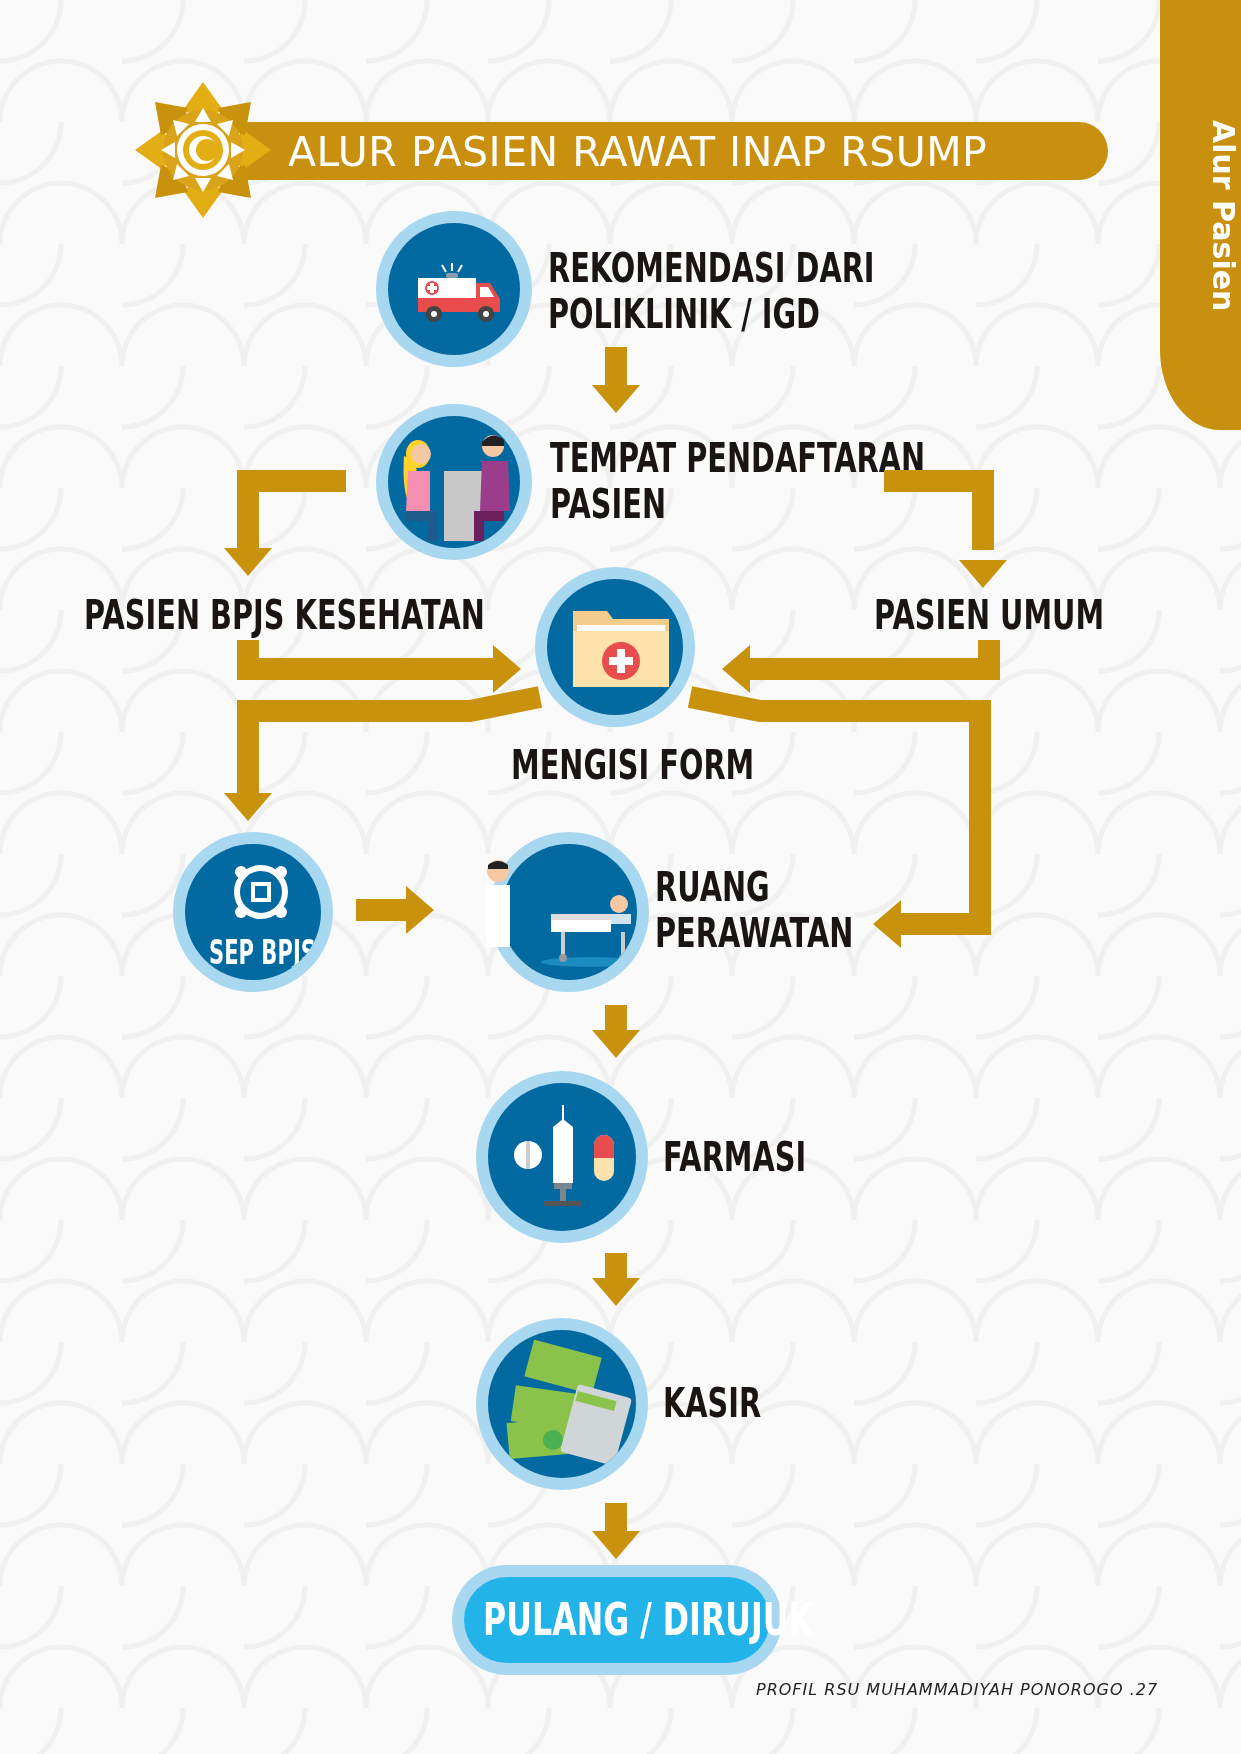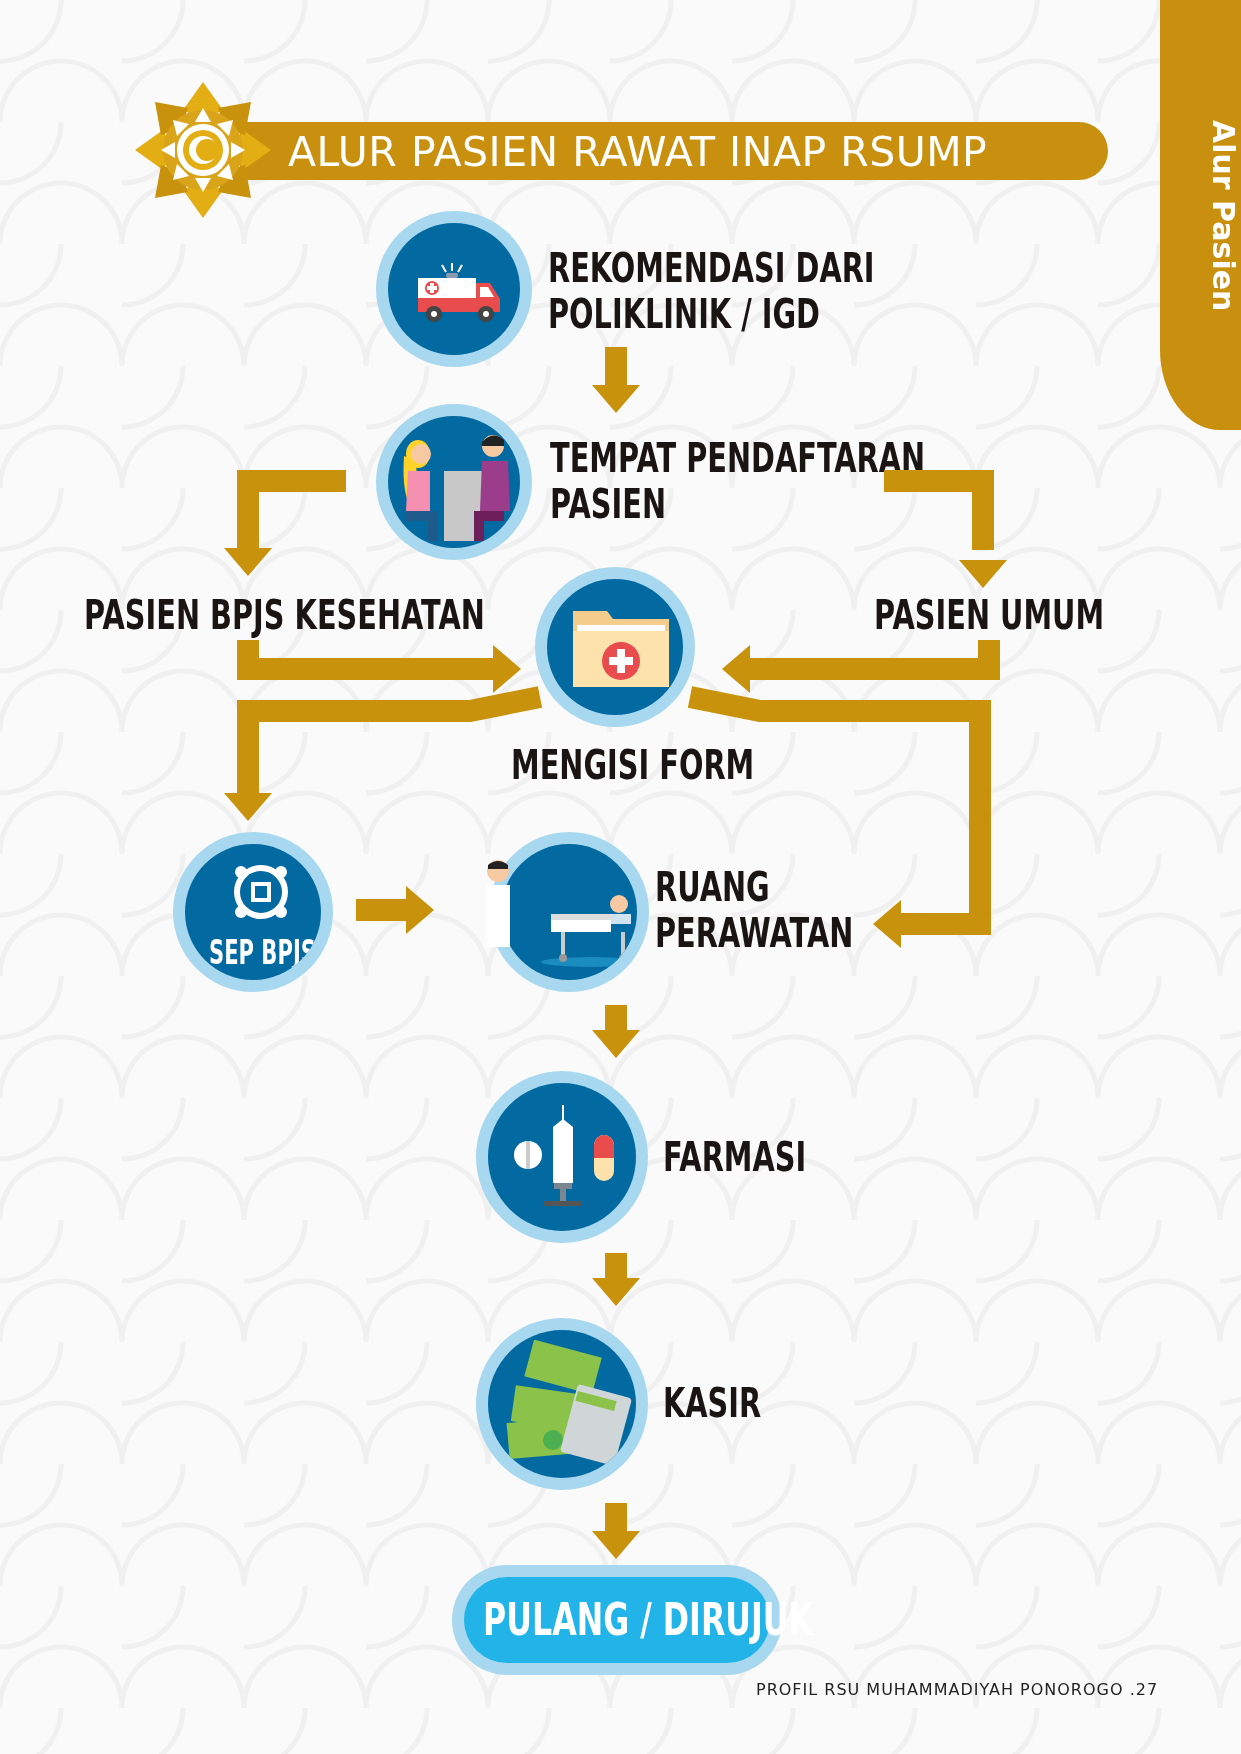--- a/index.html
+++ b/index.html
@@ -28,21 +28,21 @@
   .arrow-down { position:absolute; width:0; height:0; border-left:24px solid transparent;
                 border-right:24px solid transparent; border-top:28px solid #c9920c; }
   .arrow-right { position:absolute; width:0; height:0; border-top:24px solid transparent;
                  border-bottom:24px solid transparent; border-left:28px solid #c9920c; }
   .arrow-left { position:absolute; width:0; height:0; border-top:24px solid transparent;
                 border-bottom:24px solid transparent; border-right:28px solid #c9920c; }
   .pill { left:452px; top:1565px; width:330px; height:110px; border-radius:55px; background:#a7d8ef; }
   .pill .inner { position:absolute; inset:12px; border-radius:43px; background:#22b3e8; }
   .pill-text { left:483px; top:1595px; color:#fff; font-size:44px; }
   .footer { left:756px; top:1680px; font-size:16px; color:#222; letter-spacing:1px;
-            font-family:"DejaVu Sans", sans-serif; }
+            font-family:"DejaVu Sans", sans-serif;font-style:italic; }
 </style>
 </head>
 <body>
 
 <div class="bg"></div>
 
 <div class="abs side-tab"></div>
 <div class="abs side-text">Alur Pasien</div>
 
 <div class="abs title-bar"></div>

